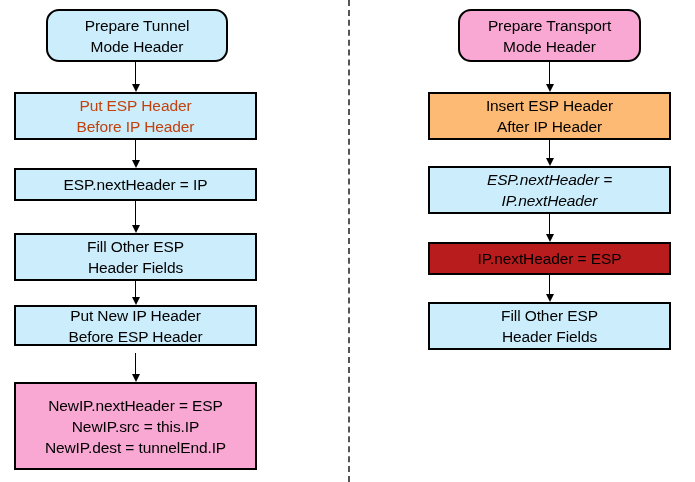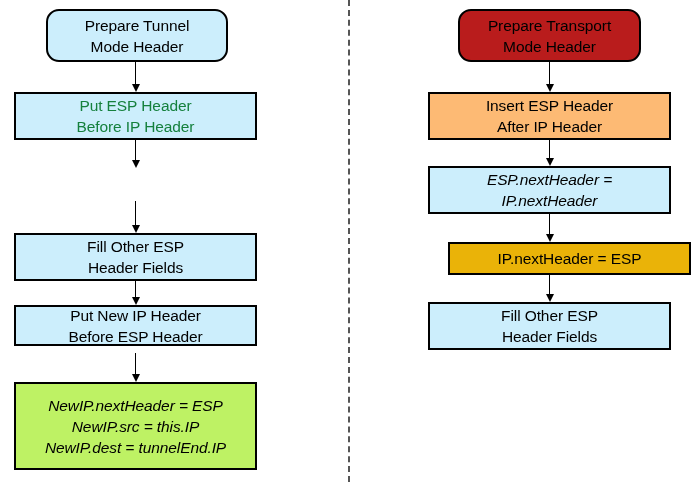--- a/index.html
+++ b/index.html
@@ -93,47 +93,48 @@
     <div class="connector" style="left: 135px; top: 281px; height: 24px;">
       <div class="stem" style="height: 17px; background: rgb(0, 0, 0);"></div>
       <div class="head" style="top: 16px; border-top-color: rgb(0, 0, 0);"></div>
     </div>
     <div class="connector" style="left: 135px; top: 353px; height: 29px;">
       <div class="stem" style="height: 22px; background: rgb(0, 0, 0);"></div>
       <div class="head" style="top: 21px; border-top-color: rgb(0, 0, 0);"></div>
     </div>
     <div class="node terminal" style="left: 46px; top: 9px; width: 182px; height: 53px; background: rgb(204, 238, 252); border-color: rgb(0, 0, 0); color: rgb(0, 0, 0);">Prepare Tunnel
 Mode Header</div>
-    <div class="node" style="left: 14px; top: 92px; width: 243px; height: 48px; background: rgb(204, 238, 252); border-color: rgb(0, 0, 0); color: #15803d;">Put ESP Header
+    <div class="node" style="left: 14px; top: 92px; width: 243px; height: 48px; background: rgb(204, 238, 252); border-color: rgb(0, 0, 0); color: #c2410c;">Put ESP Header
 Before IP Header</div>
+    <div class="node" style="left: 14px; top: 168px; width: 243px; height: 33px; background: rgb(204, 238, 252); border-color: rgb(0, 0, 0); color: rgb(0, 0, 0);">ESP.nextHeader = IP</div>
     <div class="node" style="left: 14px; top: 233px; width: 243px; height: 48px; background: rgb(204, 238, 252); border-color: rgb(0, 0, 0); color: rgb(0, 0, 0);">Fill Other ESP
 Header Fields</div>
     <div class="node" style="left: 14px; top: 305px; width: 243px; height: 41px; background: rgb(204, 238, 252); border-color: rgb(0, 0, 0); color: rgb(0, 0, 0);">Put New IP Header
 Before ESP Header</div>
-    <div class="node" style="left: 14px; top: 382px; width: 243px; height: 88px; background: #bef264; border-color: rgb(0, 0, 0); color: rgb(0, 0, 0); font-style: italic;">NewIP.nextHeader = ESP
+    <div class="node" style="left: 14px; top: 382px; width: 243px; height: 88px; background: #f9a8d4; border-color: rgb(0, 0, 0); color: rgb(0, 0, 0);">NewIP.nextHeader = ESP
 NewIP.src = this.IP
 NewIP.dest = tunnelEnd.IP</div>
     <div class="connector" style="left: 549px; top: 62px; height: 30px;">
       <div class="stem" style="height: 23px; background: rgb(0, 0, 0);"></div>
       <div class="head" style="top: 22px; border-top-color: rgb(0, 0, 0);"></div>
     </div>
     <div class="connector" style="left: 549px; top: 140px; height: 26px;">
       <div class="stem" style="height: 19px; background: rgb(0, 0, 0);"></div>
       <div class="head" style="top: 18px; border-top-color: rgb(0, 0, 0);"></div>
     </div>
     <div class="connector" style="left: 549px; top: 214px; height: 28px;">
       <div class="stem" style="height: 21px; background: rgb(0, 0, 0);"></div>
       <div class="head" style="top: 20px; border-top-color: rgb(0, 0, 0);"></div>
     </div>
     <div class="connector" style="left: 549px; top: 275px; height: 27px;">
       <div class="stem" style="height: 20px; background: rgb(0, 0, 0);"></div>
       <div class="head" style="top: 19px; border-top-color: rgb(0, 0, 0);"></div>
     </div>
-    <div class="node terminal" style="left: 458px; top: 9px; width: 183px; height: 53px; background: #b91c1c; border-color: rgb(0, 0, 0); color: rgb(0, 0, 0);">Prepare Transport
+    <div class="node terminal" style="left: 458px; top: 9px; width: 183px; height: 53px; background: #f9a8d4; border-color: rgb(0, 0, 0); color: rgb(0, 0, 0);">Prepare Transport
 Mode Header</div>
     <div class="node" style="left: 428px; top: 92px; width: 243px; height: 48px; background: #fdba74; border-color: rgb(0, 0, 0); color: rgb(0, 0, 0);">Insert ESP Header
 After IP Header</div>
     <div class="node" style="left: 428px; top: 166px; width: 243px; height: 48px; background: rgb(204, 238, 252); border-color: rgb(0, 0, 0); color: rgb(0, 0, 0); font-style: italic;">ESP.nextHeader =
 IP.nextHeader</div>
-    <div class="node" style="left: 448px; top: 242px; width: 243px; height: 33px; background: #eab308; border-color: rgb(0, 0, 0); color: rgb(0, 0, 0);">IP.nextHeader = ESP</div>
+    <div class="node" style="left: 428px; top: 242px; width: 243px; height: 33px; background: #b91c1c; border-color: rgb(0, 0, 0); color: rgb(0, 0, 0);">IP.nextHeader = ESP</div>
     <div class="node" style="left: 428px; top: 302px; width: 243px; height: 48px; background: rgb(204, 238, 252); border-color: rgb(0, 0, 0); color: rgb(0, 0, 0);">Fill Other ESP
 Header Fields</div>
   </div>
 
 </body></html>

